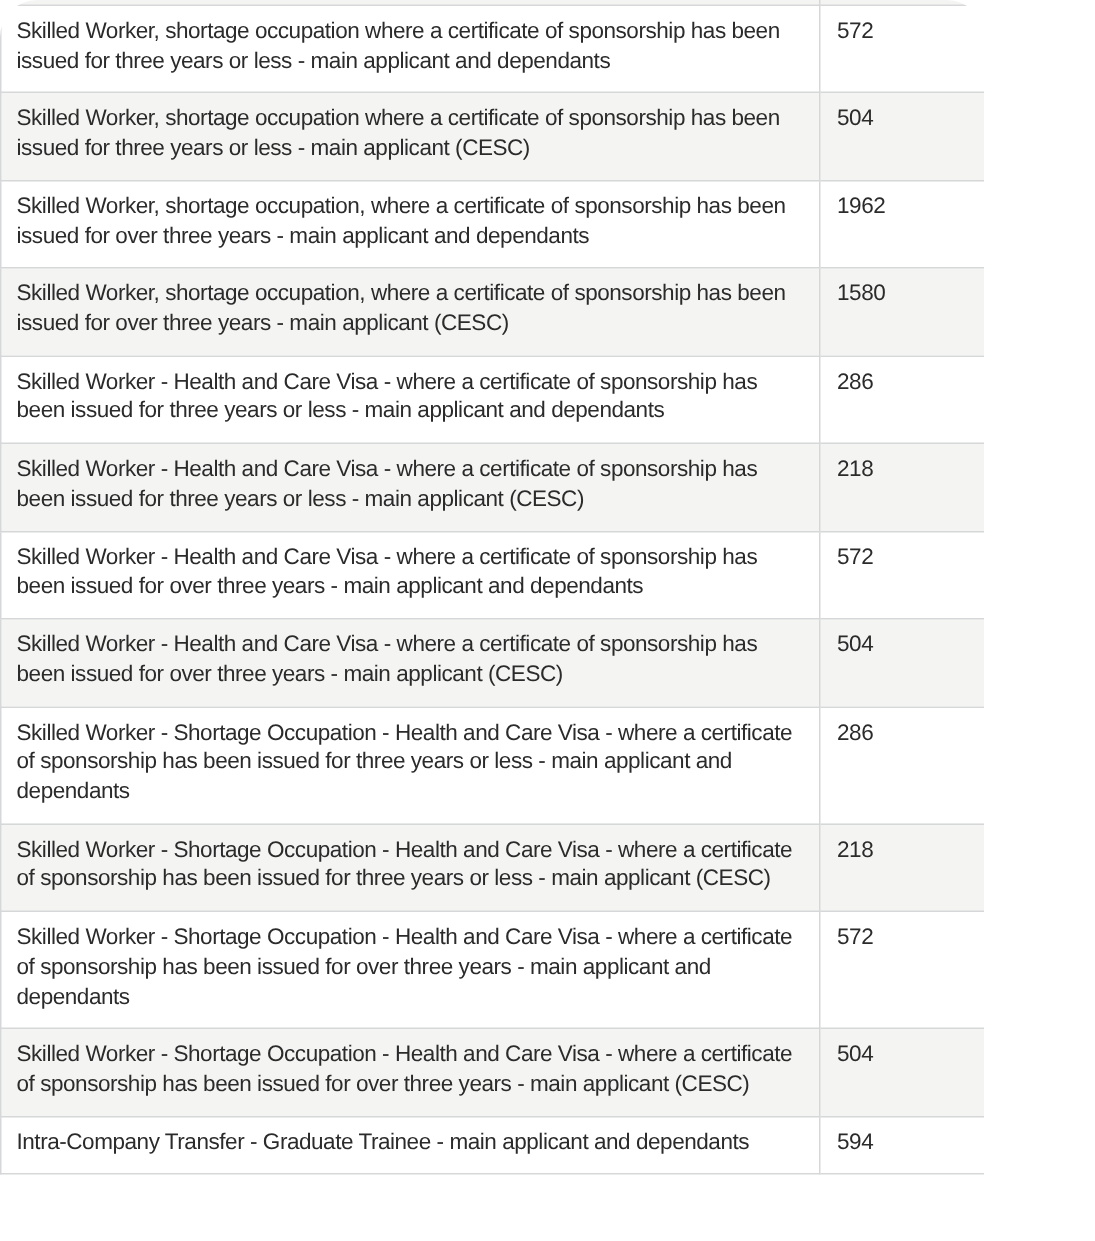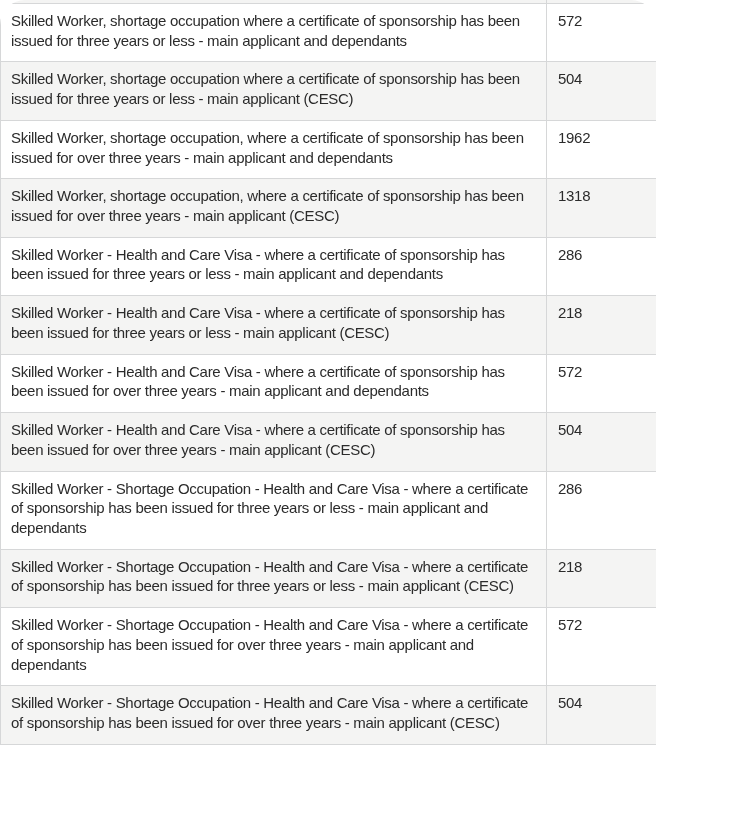--- a/index.html
+++ b/index.html
@@ -81,21 +81,21 @@
         <tr class="alt">
           <td class="desc-cell">Skilled Worker, shortage occupation where a certificate of sponsorship has been issued for three years or less - main applicant (CESC)</td>
           <td class="value-cell">504</td>
         </tr>
         <tr>
           <td class="desc-cell">Skilled Worker, shortage occupation, where a certificate of sponsorship has been issued for over three years - main applicant and dependants</td>
           <td class="value-cell">1962</td>
         </tr>
         <tr class="alt">
           <td class="desc-cell">Skilled Worker, shortage occupation, where a certificate of sponsorship has been issued for over three years - main applicant (CESC)</td>
-          <td class="value-cell">1318</td>
+          <td class="value-cell">1580</td>
         </tr>
         <tr>
           <td class="desc-cell">Skilled Worker - Health and Care Visa - where a certificate of sponsorship has been issued for three years or less - main applicant and dependants</td>
           <td class="value-cell">286</td>
         </tr>
         <tr class="alt">
           <td class="desc-cell">Skilled Worker - Health and Care Visa - where a certificate of sponsorship has been issued for three years or less - main applicant (CESC)</td>
           <td class="value-cell">218</td>
         </tr>
         <tr>
@@ -115,15 +115,19 @@
           <td class="value-cell">218</td>
         </tr>
         <tr>
           <td class="desc-cell">Skilled Worker - Shortage Occupation - Health and Care Visa - where a certificate of sponsorship has been issued for over three years - main applicant and dependants</td>
           <td class="value-cell">572</td>
         </tr>
         <tr class="alt">
           <td class="desc-cell">Skilled Worker - Shortage Occupation - Health and Care Visa - where a certificate of sponsorship has been issued for over three years - main applicant (CESC)</td>
           <td class="value-cell">504</td>
         </tr>
+        <tr>
+          <td class="desc-cell">Intra-Company Transfer - Graduate Trainee - main applicant and dependants</td>
+          <td class="value-cell">594</td>
+        </tr>
       </tbody>
   </table>
 </div>
 
 </body></html>

